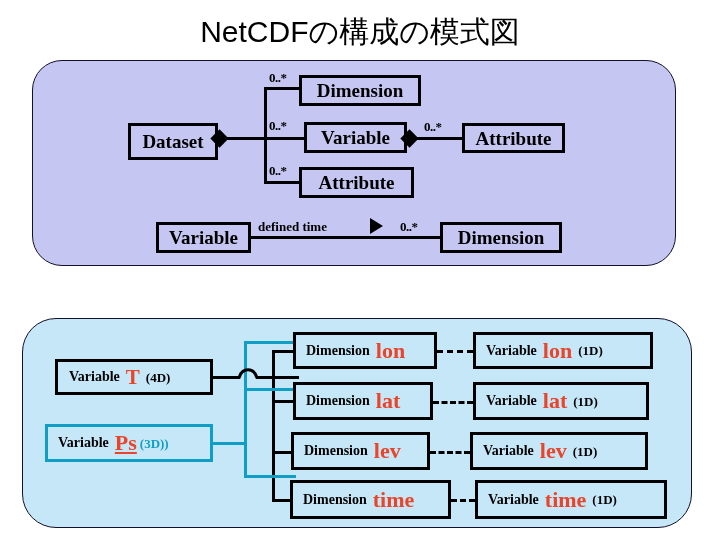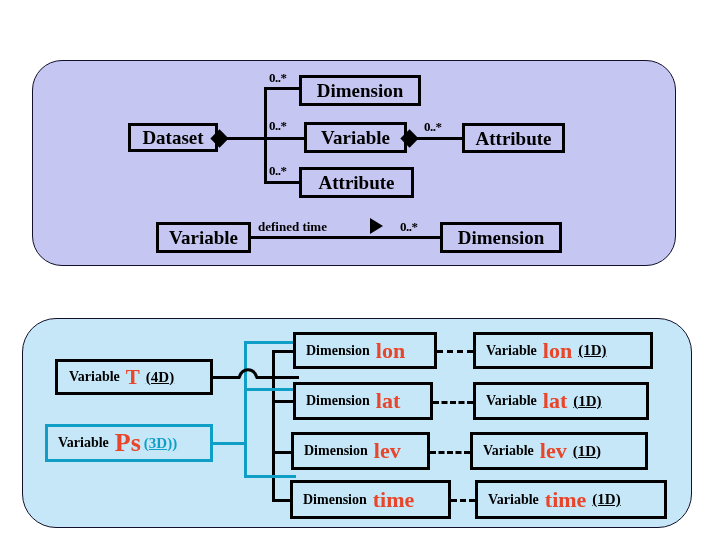--- a/index.html
+++ b/index.html
@@ -138,24 +138,23 @@
     font-size: 14px;
     color: #000000;
   }
   .mapbox .name {
     font-weight: bold;
     color: #e8452a;
     margin-left: 6px;
   }
   .mapbox .suffix {
     font-weight: bold;
-    font-size: 15px;
+    font-size: 13px;
     color: #000000;
     margin-left: 6px;
-    text-decoration: underline;
   }
   .mapbox.cyan .suffix { color: #0f9fc6; }
 
   
   .mln { position: absolute; z-index: 3; }
   .mln.k { background: #000000; }
   .mln.c { background: #0f9fc6; }
 
   .dashln {
     position: absolute;
@@ -169,38 +168,39 @@
     position: absolute;
     z-index: 5;
     pointer-events: none;
   }
 </style>
 </head>
 <body>
 
 <div class="stage">
 
+  <div class="title" id="main-title">NetCDFの構成の模式図</div>
 
   <div class="panel" id="panel-uml"></div>
 
   <div class="ln" style="left:222px; top:137px; width:45px; height:3px;"></div>
 
   <div class="ln" style="left:264px; top:87px; width:3px; height:97px;"></div>
 
   <div class="ln" style="left:264px; top:87px; width:37px; height:3px;"></div>
 
   <div class="ln" style="left:264px; top:137px; width:44px; height:3px;"></div>
 
   <div class="ln" style="left:264px; top:181px; width:37px; height:3px;"></div>
 
   <div class="ln" style="left:412px; top:137px; width:55px; height:3px;"></div>
 
   <div class="ln" style="left:248px; top:236px; width:195px; height:3px;"></div>
 
-  <div class="umlbox" style="left:128px; top:123px; width:90px; height:29px;">
+  <div class="umlbox" style="left:128px; top:123px; width:90px; height:37px;">
     <span>Dataset</span>
   </div>
 
   <div class="umlbox" style="left:299px; top:75px; width:122px; height:31px;">
     <span>Dimension</span>
   </div>
 
   <div class="umlbox" style="left:304px; top:122px; width:103px; height:31px;">
     <span>Variable</span>
   </div>
@@ -261,21 +261,21 @@
   <div class="dashln" style="left:451px; top:499px; width:24px;"></div>
 
   <div class="mapbox black" style="left:55px; top:359px; width:158px; height:36px; padding-left:11px;">
     <span class="lead">Variable</span>
     <span class="name" style="font-size:21px;">T</span>
     <span class="suffix">(4D)</span>
   </div>
 
   <div class="mapbox cyan" style="left:45px; top:424px; width:168px; height:38px; padding-left:10px;">
     <span class="lead">Variable</span>
-    <span class="name" style="font-size:26px;">Ps</span>
+    <span class="name" style="font-size:22px;text-decoration:underline;">Ps</span>
     <span class="suffix" style="margin-left:3px;">(3D))</span>
   </div>
 
   <div class="mapbox black" style="left:293px; top:332px; width:144px; height:37px; padding-left:10px;">
     <span class="lead">Dimension</span>
     <span class="name" style="font-size:22px;">lon</span>
   </div>
 
   <div class="mapbox black" style="left:293px; top:382px; width:140px; height:38px; padding-left:10px;">
     <span class="lead">Dimension</span>

